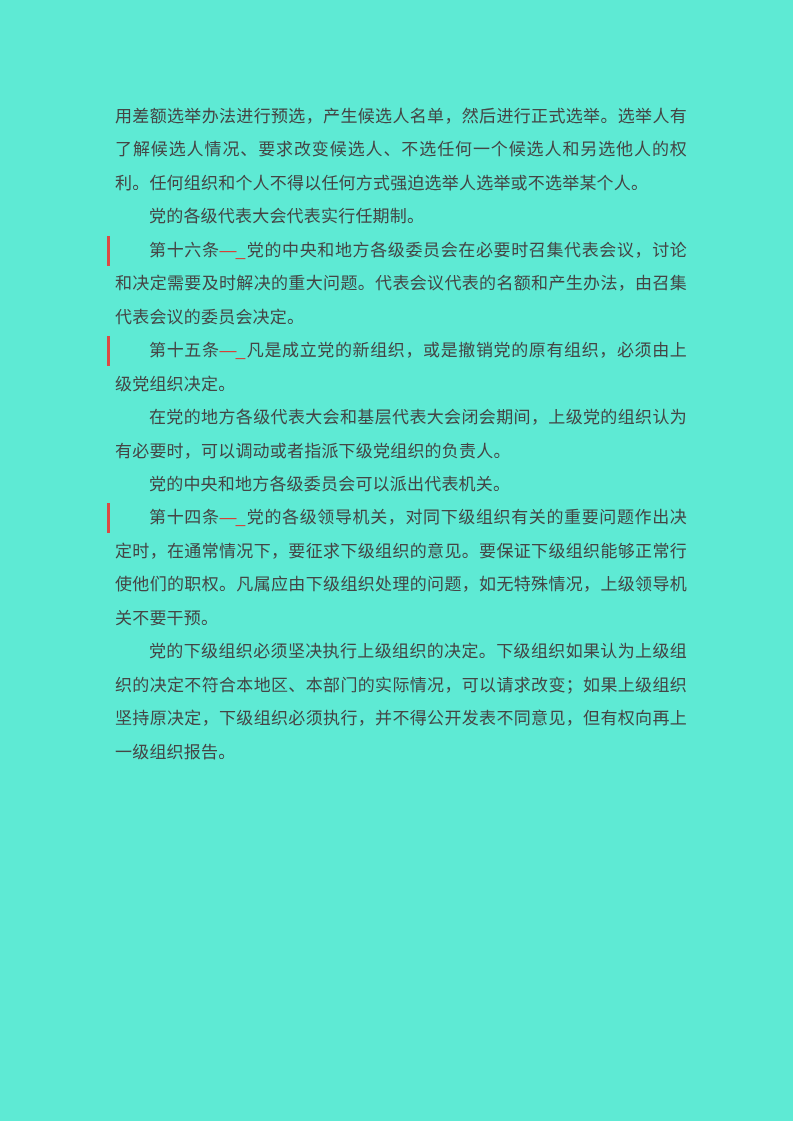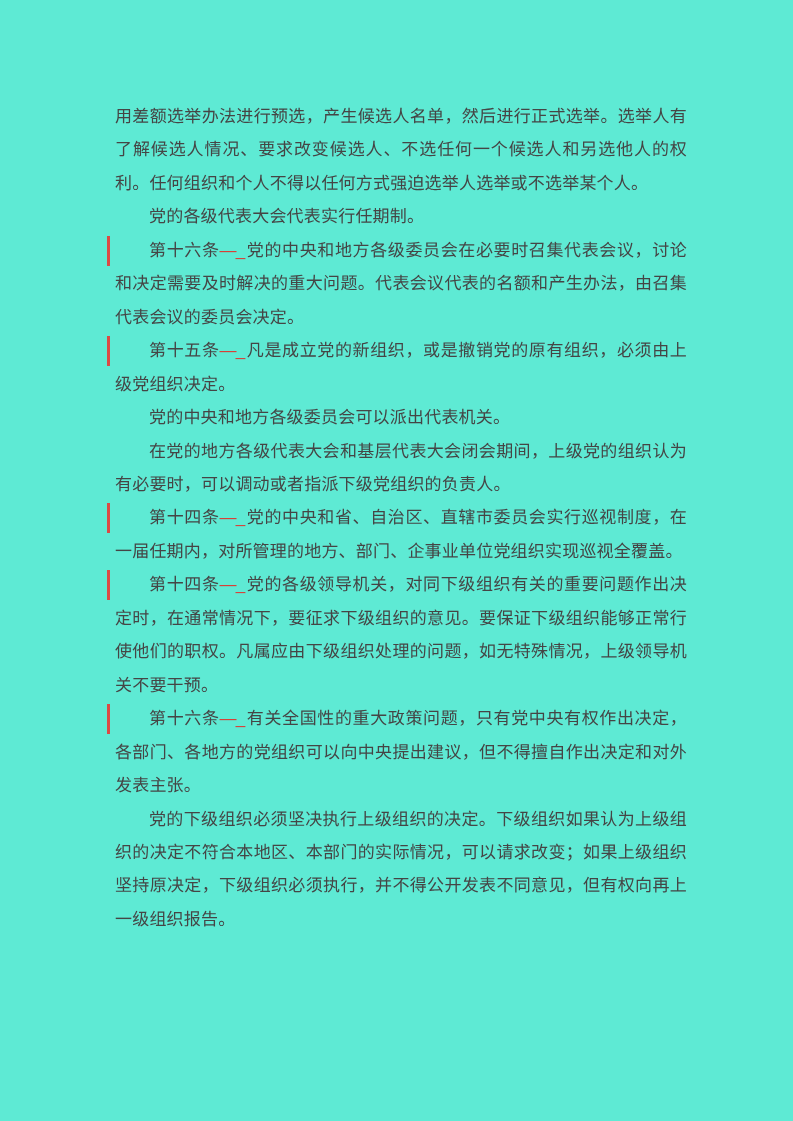--- a/index.html
+++ b/index.html
@@ -48,20 +48,18 @@
 </style>
 </head>
 <body>
 
 <div class="page">
   <div class="text-block" id="paragraphs">
       <p class="para continuation"><span>用差额选举办法进行预选，产生候选人名单，然后进行正式选举。选举人有了解候选人情况、要求改变候选人、不选任何一个候选人和另选他人的权利。任何组织和个人不得以任何方式强迫选举人选举或不选举某个人。</span></p>
       <p class="para body"><span>党的各级代表大会代表实行任期制。</span></p>
       <p class="para article"><span class="margin-bar"></span><span>第十六条</span><span class="red-mark">—</span><span class="red-mark insert-underscore">_</span><span>党的中央和地方各级委员会在必要时召集代表会议，讨论和决定需要及时解决的重大问题。代表会议代表的名额和产生办法，由召集代表会议的委员会决定。</span></p>
       <p class="para article"><span class="margin-bar"></span><span>第十五条</span><span class="red-mark">—</span><span class="red-mark insert-underscore">_</span><span>凡是成立党的新组织，或是撤销党的原有组织，必须由上级党组织决定。</span></p>
+      <p class="para body"><span>在党的地方各级代表大会和基层代表大会闭会期间，上级党的组织认为有必要时，可以调动或者指派下级党组织的负责人。</span></p>
       <p class="para body"><span>党的中央和地方各级委员会可以派出代表机关。</span></p>
-      <p class="para body"><span>在党的地方各级代表大会和基层代表大会闭会期间，上级党的组织认为有必要时，可以调动或者指派下级党组织的负责人。</span></p>
-      <p class="para article"><span class="margin-bar"></span><span>第十四条</span><span class="red-mark">—</span><span class="red-mark insert-underscore">_</span><span>党的中央和省、自治区、直辖市委员会实行巡视制度，在一届任期内，对所管理的地方、部门、企事业单位党组织实现巡视全覆盖。</span></p>
       <p class="para article"><span class="margin-bar"></span><span>第十四条</span><span class="red-mark">—</span><span class="red-mark insert-underscore">_</span><span>党的各级领导机关，对同下级组织有关的重要问题作出决定时，在通常情况下，要征求下级组织的意见。要保证下级组织能够正常行使他们的职权。凡属应由下级组织处理的问题，如无特殊情况，上级领导机关不要干预。</span></p>
-      <p class="para article"><span class="margin-bar"></span><span>第十六条</span><span class="red-mark">—</span><span class="red-mark insert-underscore">_</span><span>有关全国性的重大政策问题，只有党中央有权作出决定，各部门、各地方的党组织可以向中央提出建议，但不得擅自作出决定和对外发表主张。</span></p>
       <p class="para body"><span>党的下级组织必须坚决执行上级组织的决定。下级组织如果认为上级组织的决定不符合本地区、本部门的实际情况，可以请求改变；如果上级组织坚持原决定，下级组织必须执行，并不得公开发表不同意见，但有权向再上一级组织报告。</span></p>
     </div>
 </div>
 
 </body></html>

